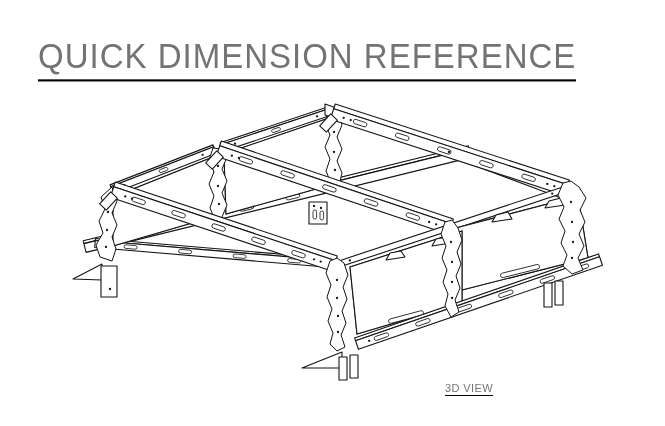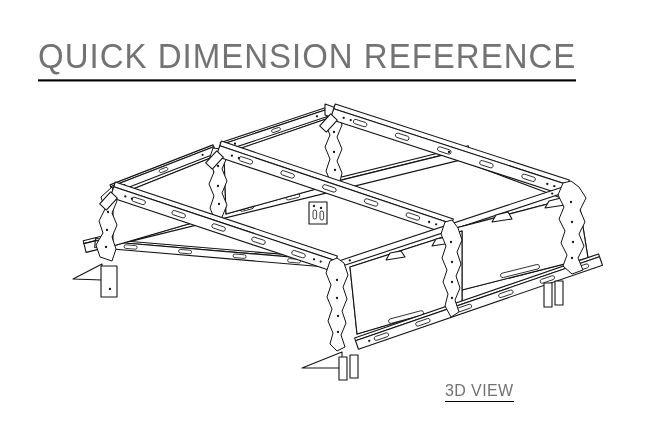--- a/index.html
+++ b/index.html
@@ -3,21 +3,21 @@
 <meta charset="utf-8">
 <style>
   html,body{margin:0;padding:0;background:#fff;}
   .page{position:relative;width:665px;height:426px;background:#fff;overflow:hidden;
         font-family:"Liberation Sans",sans-serif;color:#737373;}
   .title{position:absolute;left:38px;top:16px;display:inline-block;
          font-size:33px;font-weight:400;letter-spacing:1px;white-space:nowrap;
          border-bottom:2.5px solid #000;padding-bottom:4px;line-height:1.05;
          transform:scaleY(1.06);transform-origin:top left;}
   .figure{position:absolute;left:0;top:0;width:665px;height:426px;}
-  .caption{position:absolute;left:445px;top:382px;font-size:16px;letter-spacing:.4px;
+  .caption{position:absolute;left:445px;top:382px;font-size:11px;letter-spacing:.4px;
            border-bottom:1.3px solid #000;padding-bottom:1px;white-space:nowrap;}
   svg{display:block;}
   .f{fill:#fff;stroke:#141414;stroke-width:1.1;stroke-linejoin:round;}
   .s{fill:#fff;stroke:#141414;stroke-width:.8;}
   .d{fill:#141414;stroke:none;}
   .post{fill:#fff;stroke:#141414;stroke-width:1;stroke-linejoin:round;}
   .thin{fill:none;stroke:#141414;stroke-width:.9;}
 </style>
 </head>
 <body>

